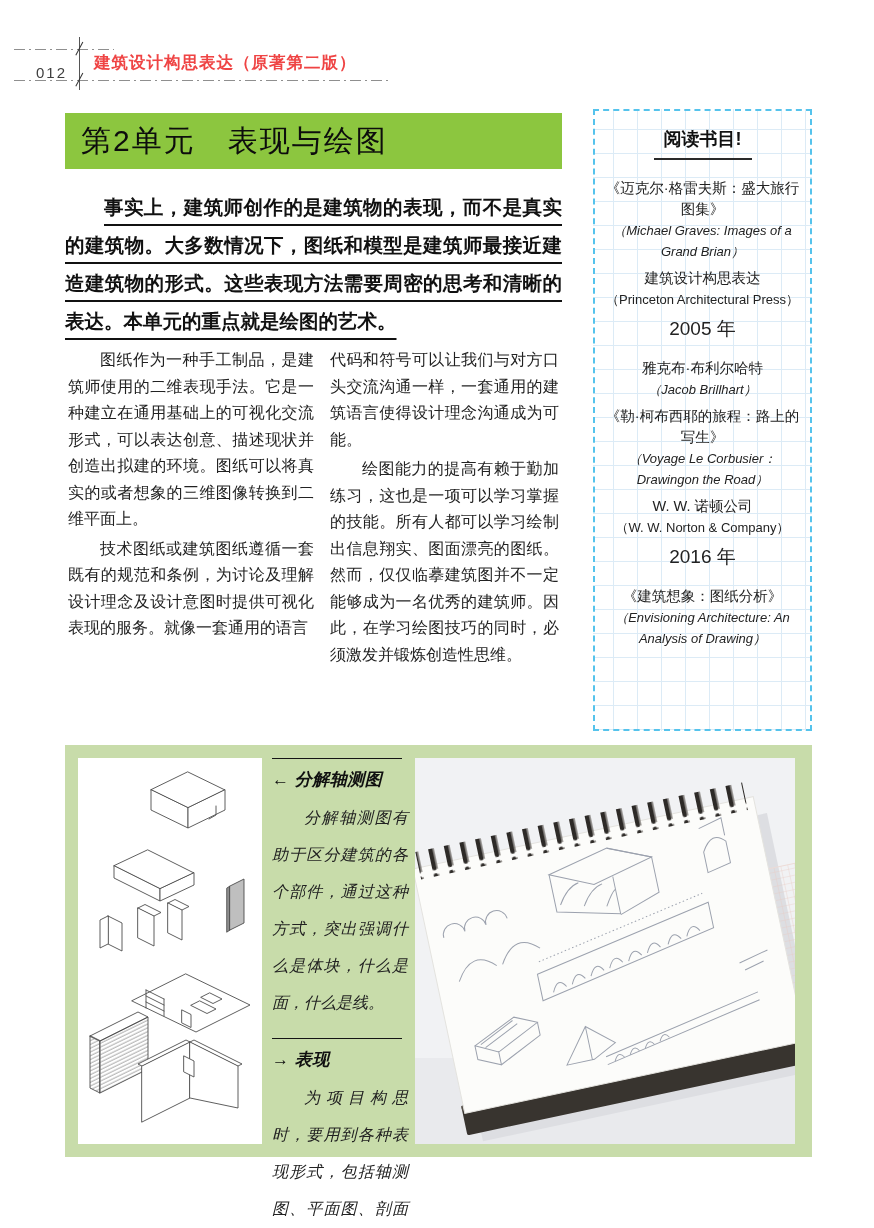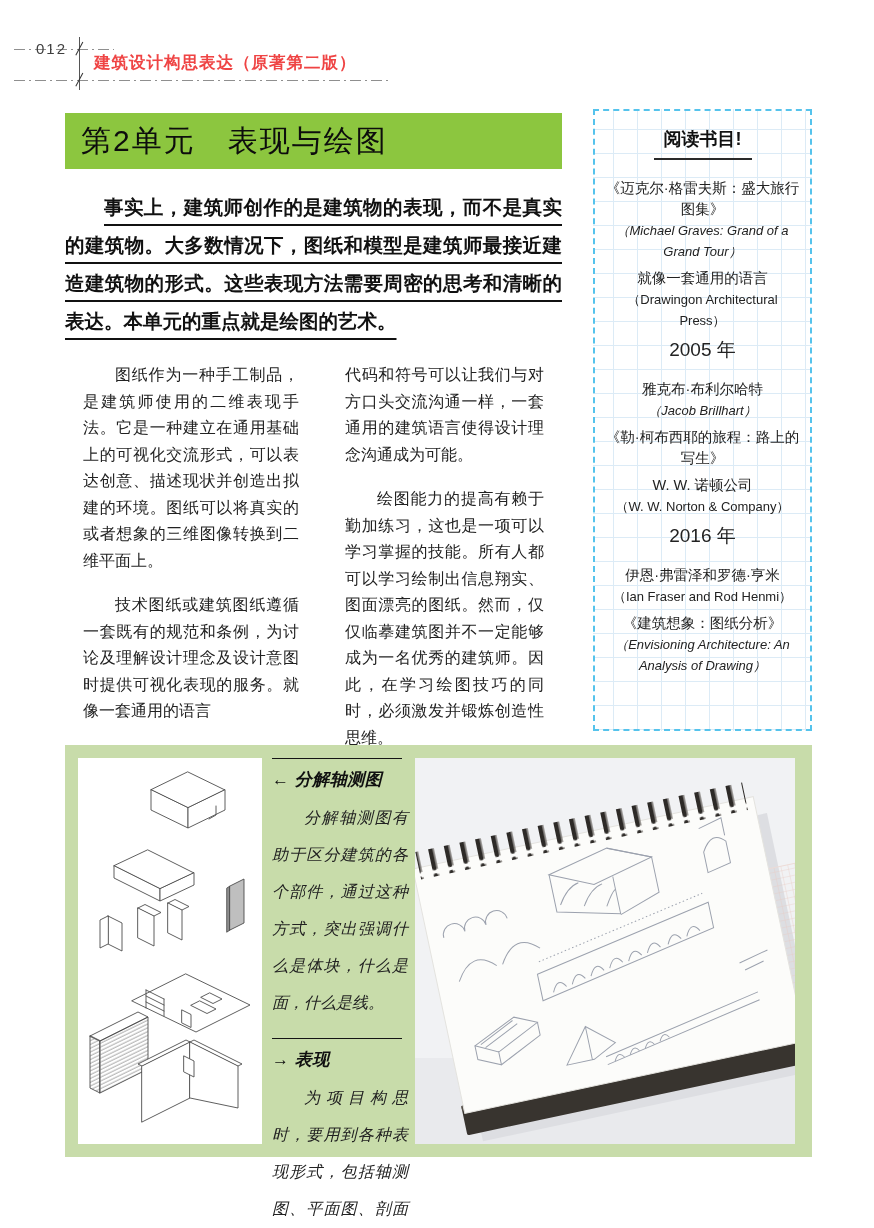--- a/index.html
+++ b/index.html
@@ -7,38 +7,38 @@
         font-family:"Liberation Sans",sans-serif;color:#1c1c1c;}
 
   
   .dd{position:absolute;height:1px;
       background:repeating-linear-gradient(90deg,#8f8f8f 0 11px,transparent 11px 15px,#8f8f8f 15px 17px,transparent 17px 21px);}
   .dd-top{left:14px;top:49px;width:100px;}
   .dd-bottom{left:14px;top:80px;width:376px;}
   .vline{position:absolute;left:79px;top:37px;width:1px;height:53px;background:#555;}
   .tick{position:absolute;width:15px;height:1.4px;background:#333;transform:rotate(-62deg);}
   .t1{left:72px;top:48px;} .t2{left:72px;top:79px;}
-  .pagenum{position:absolute;left:36px;top:40px;font-size:15px;letter-spacing:2px;color:#3f3f3f;}
+  .pagenum{position:absolute;left:36px;top:64px;font-size:15px;letter-spacing:2px;color:#3f3f3f;}
   .booktitle{position:absolute;left:94px;top:52px;font-size:16.5px;font-weight:700;letter-spacing:1px;color:#ef4444;}
 
   
   .banner{position:absolute;left:65px;top:113px;width:497px;height:56px;background:#8cc63f;}
   .banner span{display:block;padding-left:16px;line-height:56px;font-size:30px;font-weight:400;letter-spacing:2px;color:#0d0d0d;}
 
   
   .intro{position:absolute;left:65px;top:188px;width:497px;margin:0;
          font-size:19.5px;font-weight:700;line-height:38px;text-align:justify;text-indent:2em;
          text-decoration:underline;text-decoration-thickness:1.5px;text-underline-offset:10px;color:#111;}
 
   
   .cols{position:absolute;left:65px;top:344px;width:497px;display:flex;gap:10px;}
   .col{font-family:"Liberation Serif","DejaVu Serif",serif;font-size:16px;line-height:26.5px;
        text-align:justify;color:#222;}
   .col1{width:252px;} .col2{width:235px;}
-  .col p{margin:18px;}
+  .col p{margin:3px;}
   .indent{text-indent:2em;}
 
   
   .sidebar{position:absolute;left:593px;top:109px;width:219px;height:622px;box-sizing:border-box;
            border:2px dashed #55c3ec;background-color:#fff;
            background-image:linear-gradient(#dcebf6 1px,transparent 1px),
                             linear-gradient(90deg,#dcebf6 1px,transparent 1px);
            background-size:24px 24px;background-position:-6px -6px;
            text-align:center;padding:16px 8px 0;overflow:hidden;}
   .sb-title{display:inline-block;font-size:18px;font-weight:700;color:#111;
@@ -92,49 +92,46 @@
   </div>
 
   <aside class="sidebar">
     <div>
       <span class="sb-title">阅读书目!</span>
     </div>
 
     <div class="sb-entry">
       <div class="sb-block">
         <div>《迈克尔·格雷夫斯：盛大旅行图集》</div>
-        <div class="sb-en it">（Michael Graves: Grand of a Grand Tour）</div>
-      </div>
-      <div class="sb-block">
-        <div>就像一套通用的语言</div>
-        <div class="sb-en">（Drawingon Architectural Press）</div>
+        <div class="sb-en it">（Michael Graves: Images of a Grand Brian）</div>
+      </div>
+      <div class="sb-block">
+        <div>建筑设计构思表达</div>
+        <div class="sb-en">（Princeton Architectural Press）</div>
       </div>
       <div class="sb-year">2005 年</div>
     </div>
 
     <div class="sb-entry">
       <div class="sb-block">
         <div>雅克布·布利尔哈特</div>
         <div class="sb-en it">（Jacob Brillhart）</div>
       </div>
       <div class="sb-block">
         <div>《勒·柯布西耶的旅程：路上的写生》</div>
+        <div class="sb-en it">（Voyage Le Corbusier：Drawingon the Road）</div>
       </div>
       <div class="sb-block">
         <div>W. W. 诺顿公司</div>
         <div class="sb-en">（W. W. Norton &amp; Company）</div>
       </div>
       <div class="sb-year">2016 年</div>
     </div>
 
     <div class="sb-entry">
-      <div class="sb-block">
-        <div>伊恩·弗雷泽和罗德·亨米</div>
-        <div class="sb-en">（Ian Fraser and Rod Henmi）</div>
-      </div>
       <div class="sb-block">
         <div>《建筑想象：图纸分析》</div>
         <div class="sb-en it">（Envisioning Architecture: An Analysis of Drawing）</div>
       </div>
 
     </div>
   </aside>
 
   <section class="figure-panel">
 

